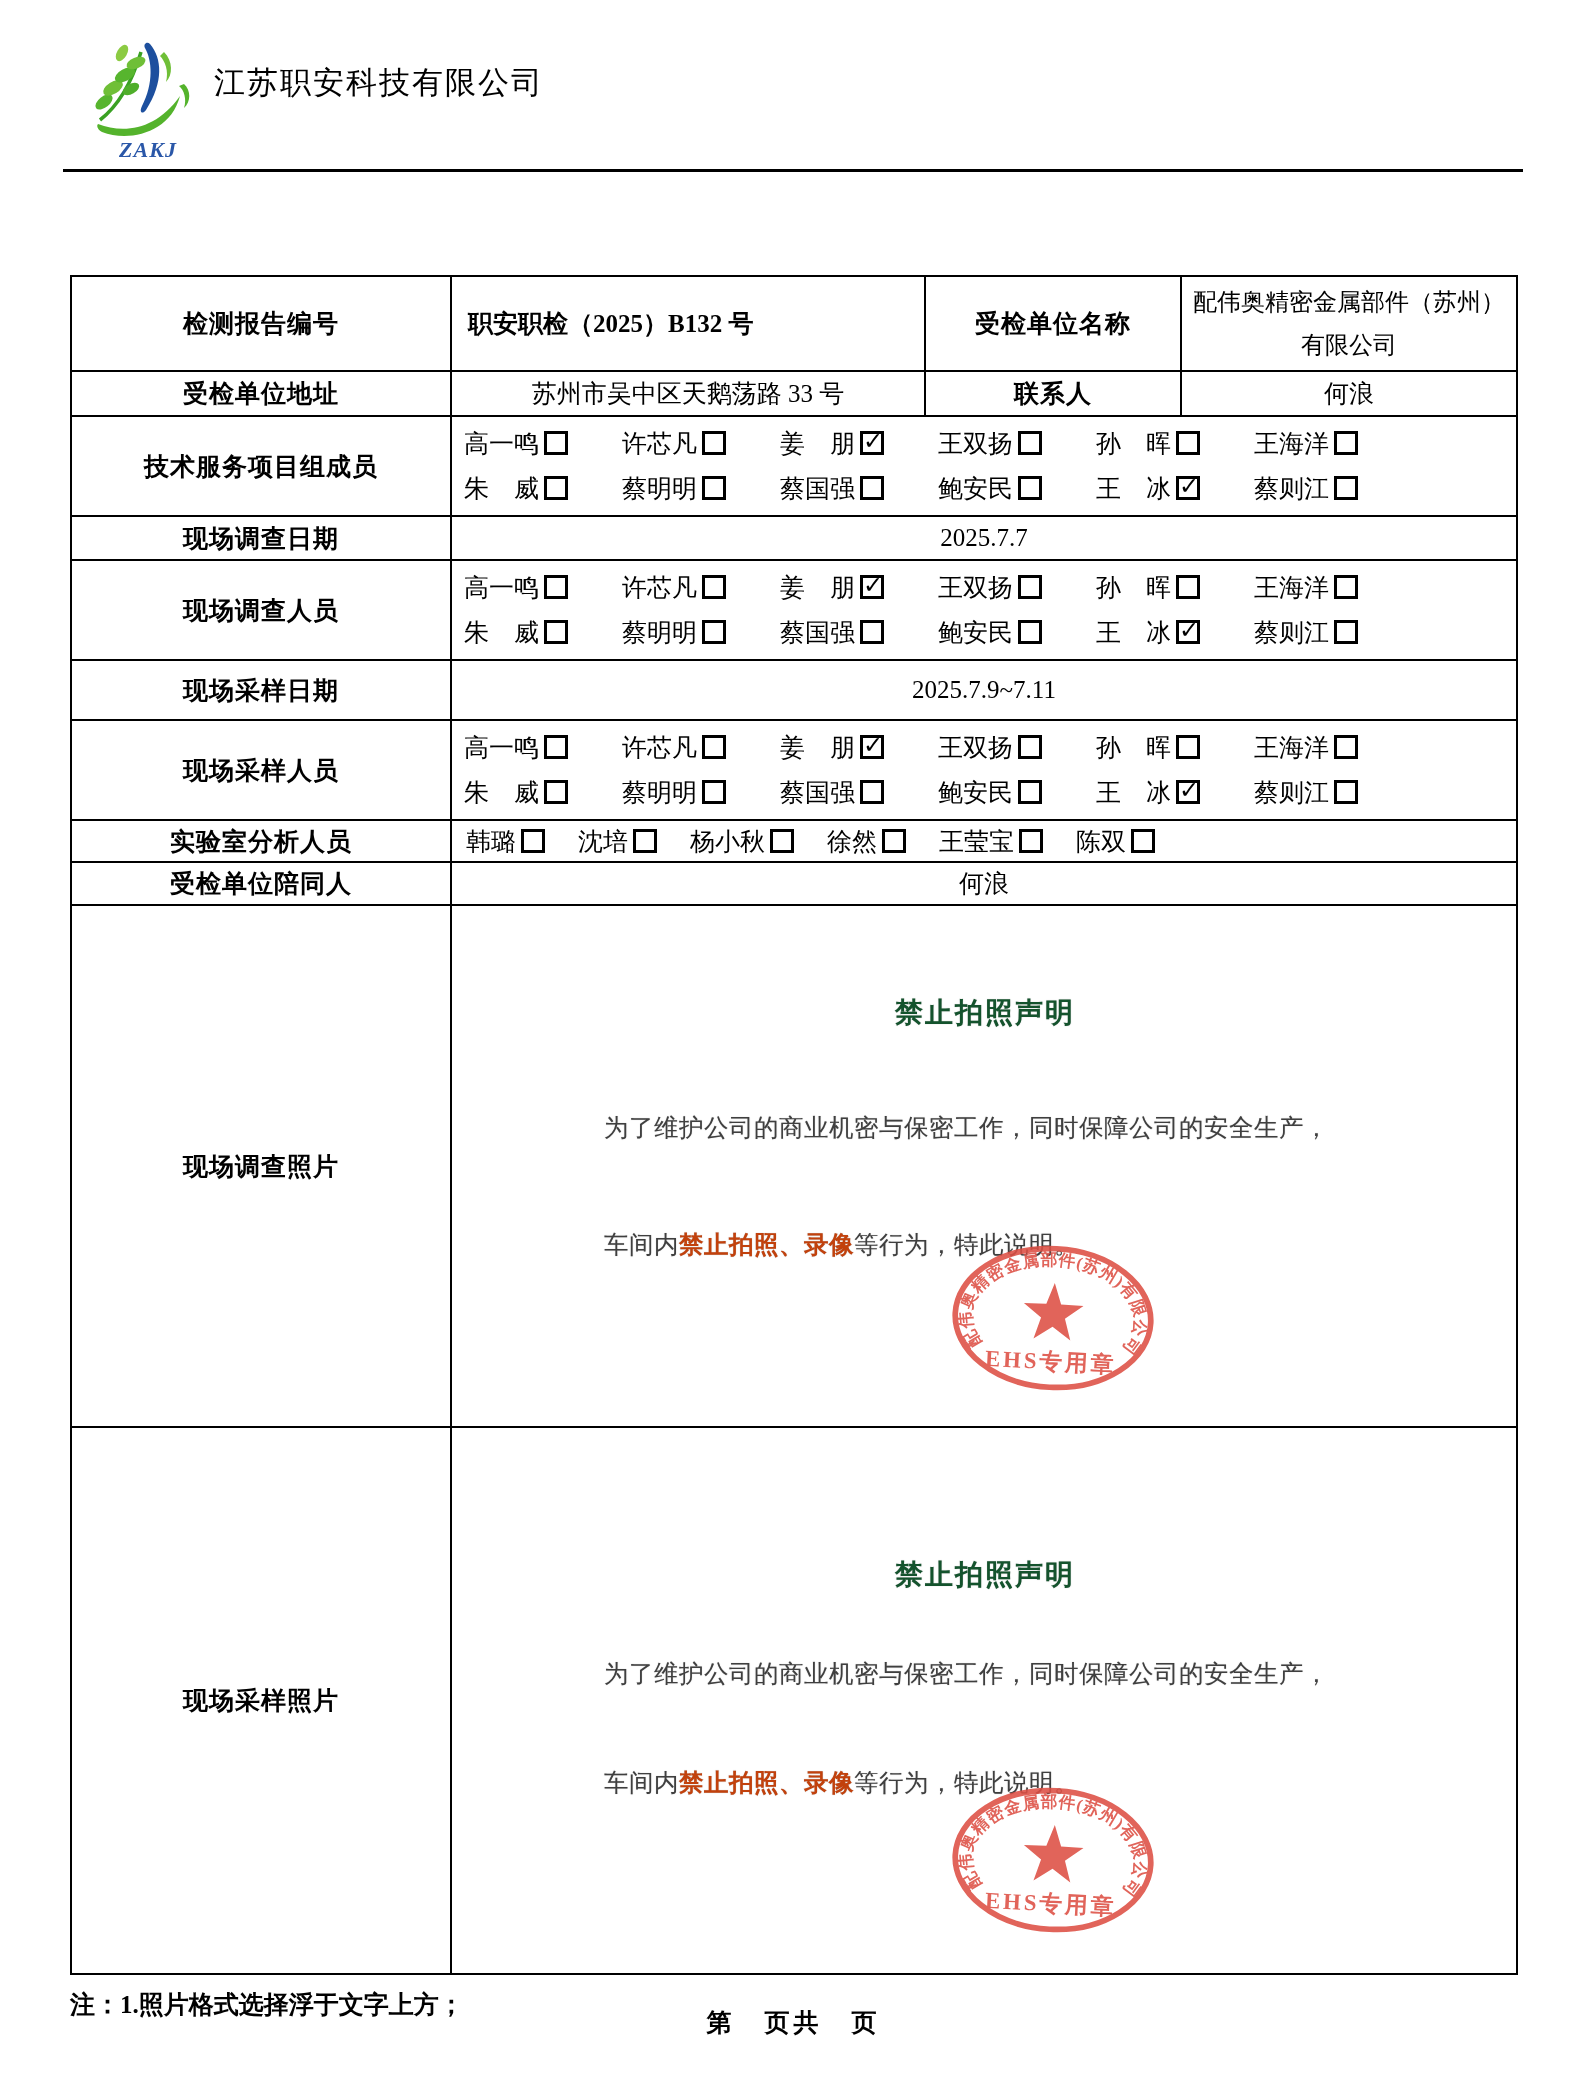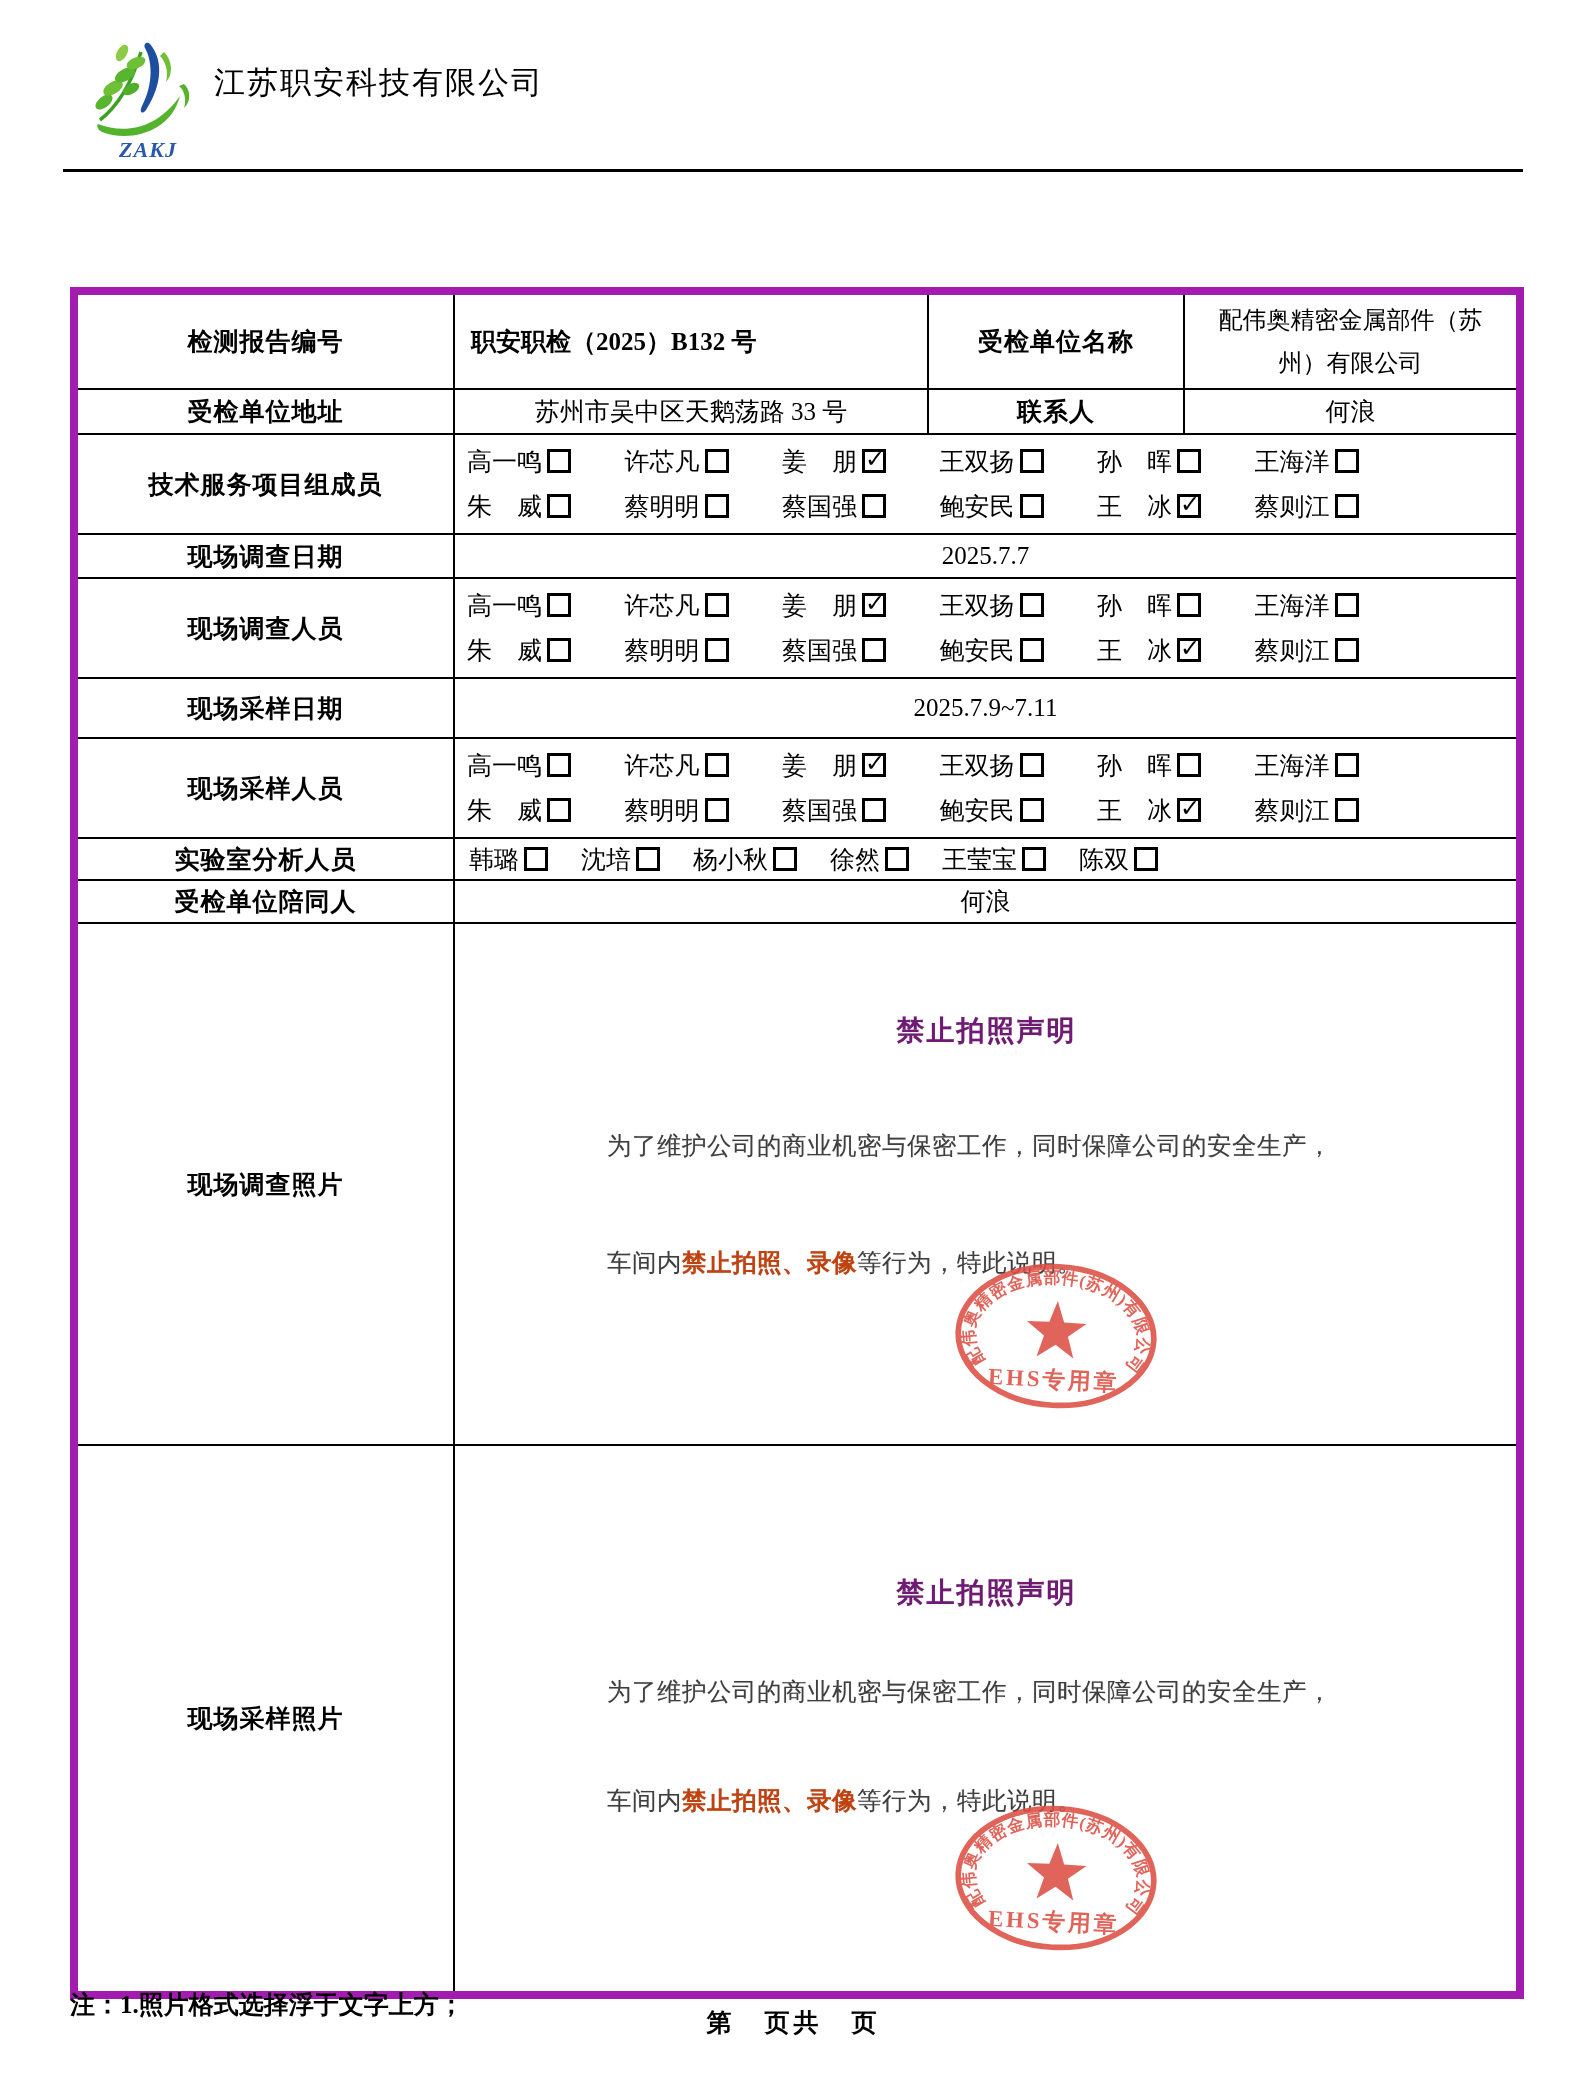--- a/index.html
+++ b/index.html
@@ -18,22 +18,22 @@
   .company-name { position:absolute; left:214px; top:62px; font-size:31px; letter-spacing:2px; }
   .doc-meta { position:absolute; top:30px; right:64px; text-align:right; font-size:27px; line-height:35px; }
   .doc-meta .gap { display:inline-block; width:14px; }
   .header-rule { position:absolute; left:63px; top:169px; width:1460px; height:3px; background:#000; }
   .page-title {
     position:absolute; left:0; top:213px; width:100%; text-align:center;
     font-size:41px; font-weight:bold; letter-spacing:4px;
   }
   
   table.main-table {
-    position:absolute; left:70px; top:287px; width:1446px;
-    border-collapse:collapse; table-layout:fixed; border:8px solid #a21caf;
+    position:absolute; left:70px; top:275px; width:1446px;
+    border-collapse:collapse; table-layout:fixed; border:1px solid #a21caf;
   }
   .main-table td { border:2px solid #000; font-size:25px; padding:0; vertical-align:middle; }
   td.lbl { font-weight:bold; text-align:center; letter-spacing:1px; }
   td.val-left { font-weight:bold; padding-left:16px; }
   td.val-center { text-align:center; }
   .unit-name-val { text-align:center; line-height:1.78; padding:4px 10px; font-size:24px; }
   
   .member-grid {
     display:grid; grid-template-columns:repeat(6,1fr);
     row-gap:12px; padding:10px 104px 10px 12px; align-items:center;
@@ -52,21 +52,21 @@
   
   td.photo-cell { vertical-align:top; padding:0; }
   .photo-inner { position:relative; width:100%; }
   .photo-inner-a { height:520px; }
   .photo-inner-b { height:545px; }
   .photo-block {
     margin:0 150px 0 140px; padding-left:12px;
     font-family:"Liberation Sans","DejaVu Sans",sans-serif;
     color:#3f3f3f; text-shadow:0 0 1px rgba(90,90,90,.45);
   }
-  .photo-title { text-align:center; font-size:28px; font-weight:bold; color:#701a75; letter-spacing:2px; }
+  .photo-title { text-align:center; font-size:28px; font-weight:bold; color:#14532d; letter-spacing:2px; }
   .photo-line { font-size:24.5px; margin:0; letter-spacing:0.5px; line-height:31px; }
   .photo-line b { color:#c2410c; }
   .pa .photo-title { padding-top:88px; }
   .pa .l1 { margin-top:80px; }
   .pa .l2 { margin-top:86px; }
   .pb .photo-title { padding-top:128px; }
   .pb .l1 { margin-top:64px; }
   .pb .l2 { margin-top:78px; }
   .stamp {
     position:absolute; width:212px; height:152px; left:495px;

